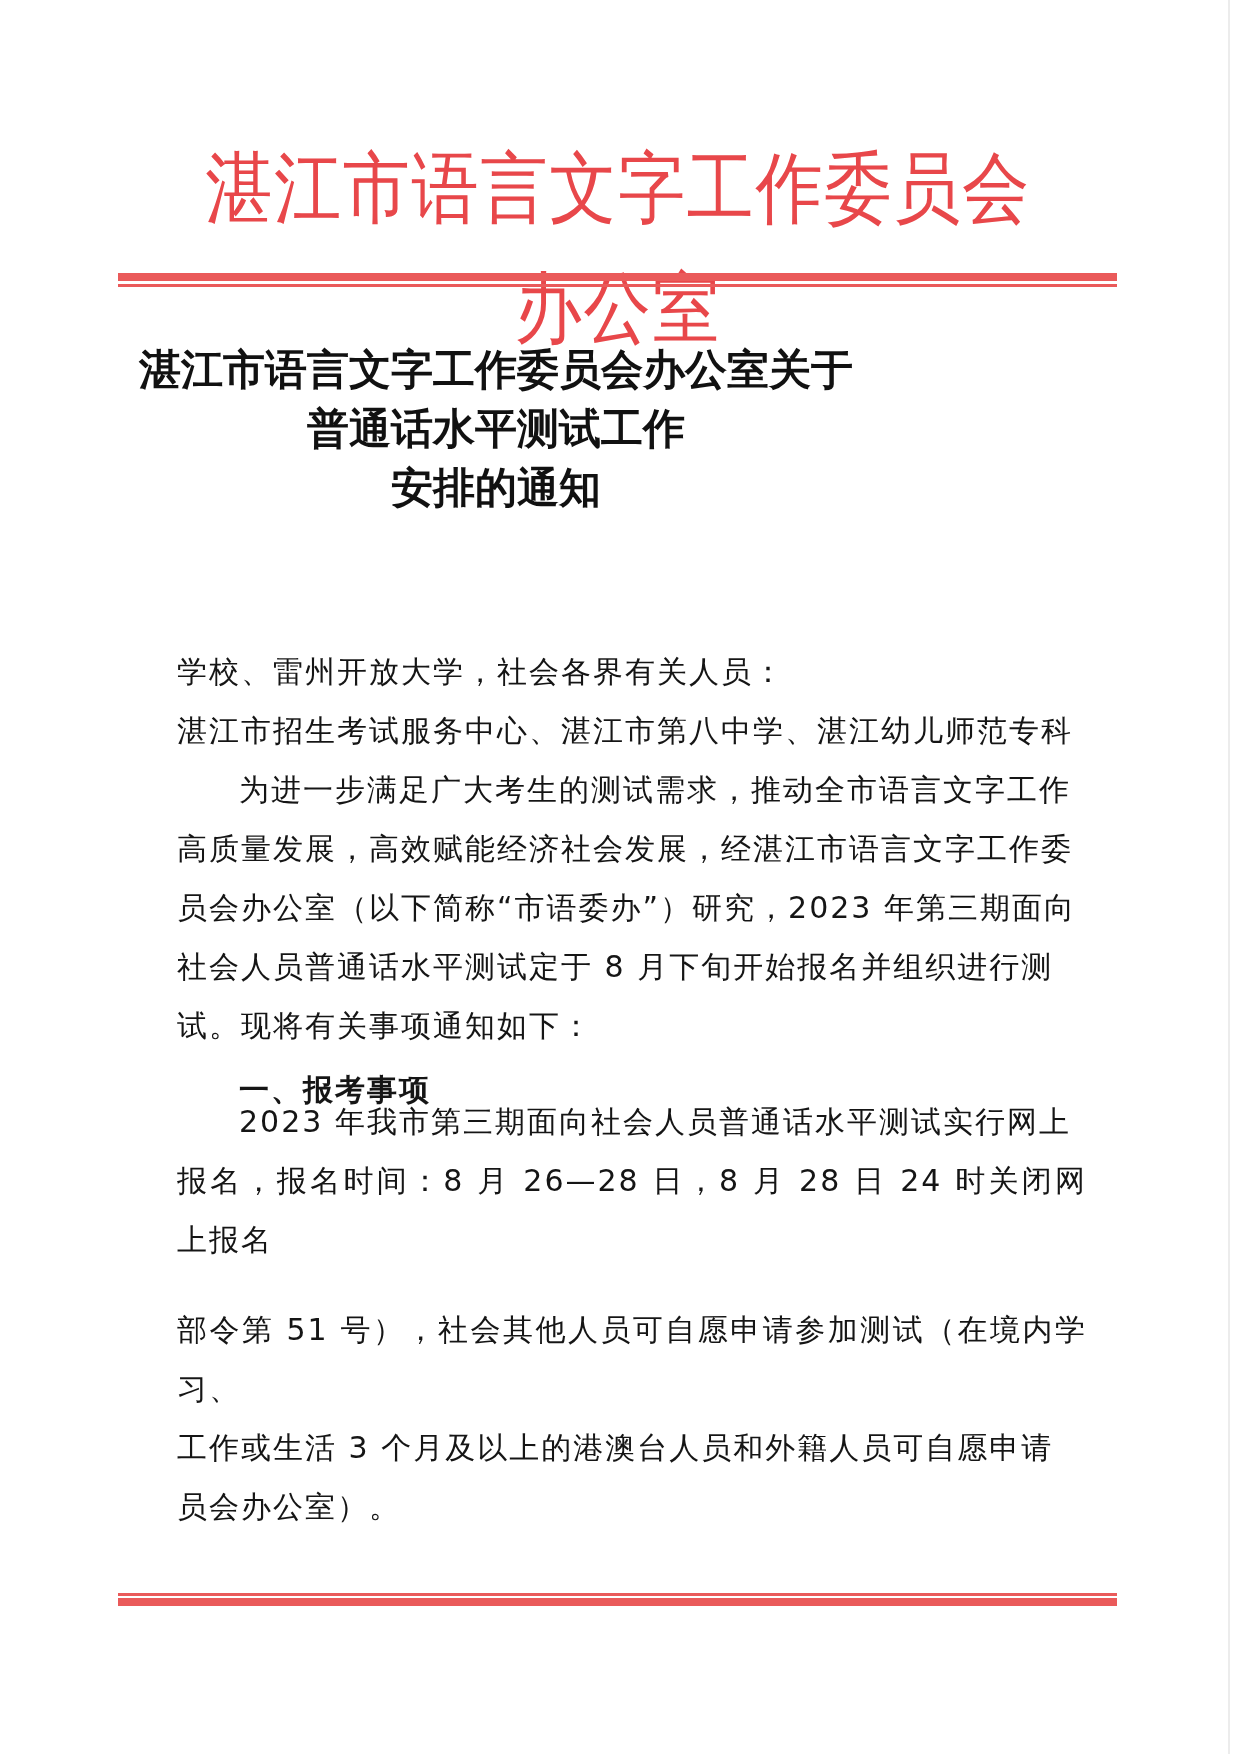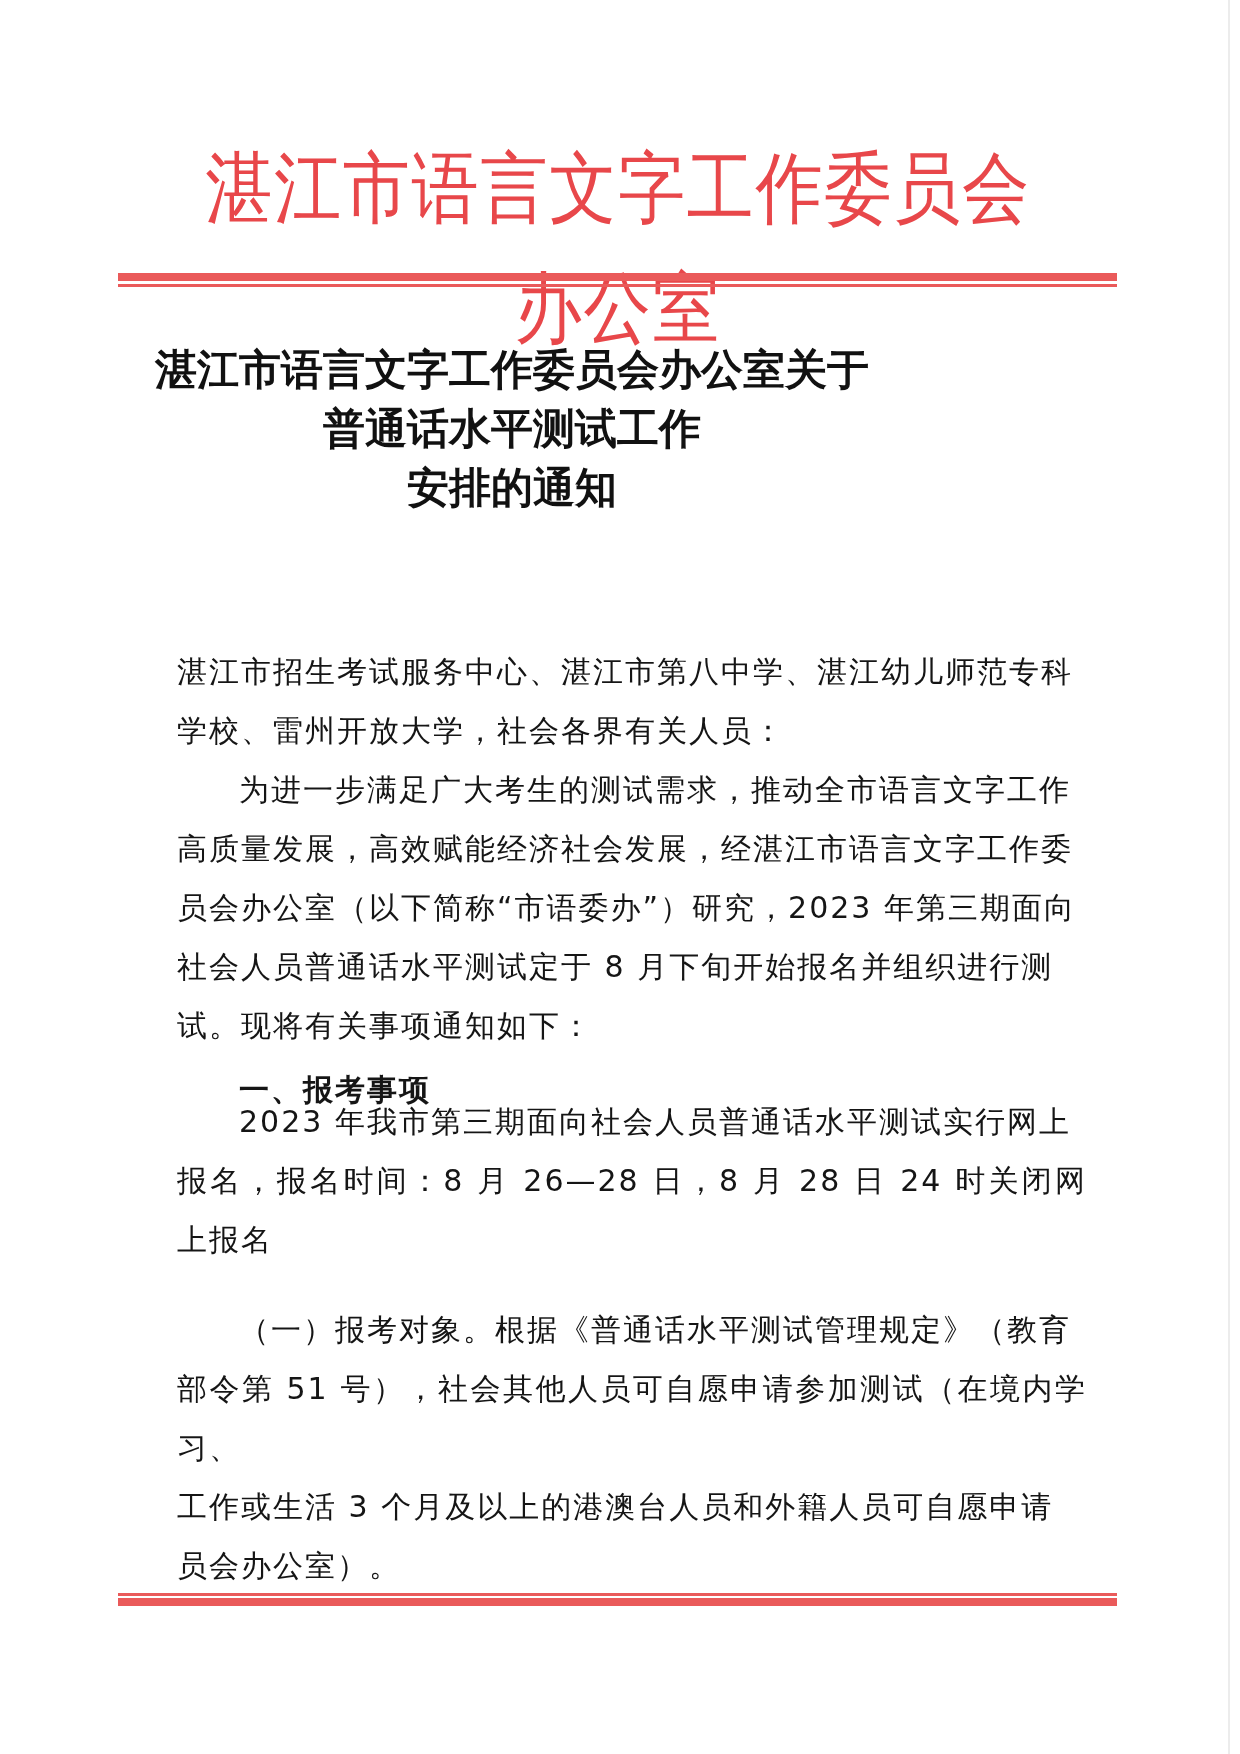--- a/index.html
+++ b/index.html
@@ -13,21 +13,21 @@
     text-align: center; color: #e8474a; font-size: 78px; line-height: 120px;
     letter-spacing: 2px; font-family: "DejaVu Serif", "Liberation Serif", serif;
     transform: scaleX(0.86); transform-origin: center;
   }
   .rule { position: absolute; left: 118px; width: 999px; background: #ea5a5a; }
   .rule.top-thick { top: 273px; height: 8px; }
   .rule.top-thin { top: 284px; height: 3px; }
   .rule.bot-thin { top: 1593px; height: 3px; }
   .rule.bot-thick { top: 1598px; height: 8px; }
 
-  .title { position: absolute; left: 0; width: 992px; text-align: center; margin-left: 16px; }
+  .title { position: absolute; left: 0; width: 992px; text-align: center; }
   .title .line {
     display: block; height: 59px; line-height: 59px; font-size: 42px; font-weight: bold;
     color: #111; font-family: "DejaVu Serif", "Liberation Serif", serif;
   }
   .body-text {
     position: absolute; left: 177px; width: 910px; font-size: 30px;
     font-family: "DejaVu Sans", "Liberation Sans", sans-serif; color: #151515;
   }
   .p { display: block; line-height: 59px; text-align: justify; text-align-last: left; letter-spacing: 2px; }
   .indent { text-indent: 62px; }
@@ -42,42 +42,41 @@
 <div class="rule top-thick"></div>
 <div class="rule top-thin"></div>
 
 <div class="title" style="top:340px;">
   <span class="line">湛江市语言文字工作委员会办公室关于</span>
   <span class="line">普通话水平测试工作</span>
   <span class="line">安排的通知</span>
 </div>
 
 <div class="body-text" style="top:642px;">
+  <span class="p">学校、雷州开放大学，社会各界有关人员：</span>
   <span class="p">湛江市招生考试服务中心、湛江市第八中学、湛江幼儿师范专科</span>
-  <span class="p">学校、雷州开放大学，社会各界有关人员：</span>
 </div>
 
 <div class="body-text" style="top:760px;">
   <span class="p indent">为进一步满足广大考生的测试需求，推动全市语言文字工作</span>
   <span class="p">高质量发展，高效赋能经济社会发展，经湛江市语言文字工作委</span>
   <span class="p">员会办公室（以下简称“市语委办”）研究，2023 年第三期面向</span>
   <span class="p">社会人员普通话水平测试定于 8 月下旬开始报名并组织进行测</span>
   <span class="p">试。现将有关事项通知如下：</span>
 </div>
 
 <div class="body-text" style="top:1060px;">
   <span class="p indent h1">一、报考事项</span>
 </div>
 
 <div class="body-text" style="top:1092px;">
   <span class="p indent">2023 年我市第三期面向社会人员普通话水平测试实行网上</span>
   <span class="p">报名，报名时间：8 月 26—28 日，8 月 28 日 24 时关闭网上报名</span>
 </div>
 
 <div class="body-text" style="top:1300px;">
-  <span class="p indent">（一）报考对象。根据《普通话水平测试管理规定》（教育</span>
   <span class="p">部令第 51 号），社会其他人员可自愿申请参加测试（在境内学习、</span>
   <span class="p">工作或生活 3 个月及以上的港澳台人员和外籍人员可自愿申请</span>
   <span class="p">员会办公室）。</span>
 </div>
 
 <div class="rule bot-thin"></div>
 <div class="rule bot-thick"></div>
 
 </body></html>

